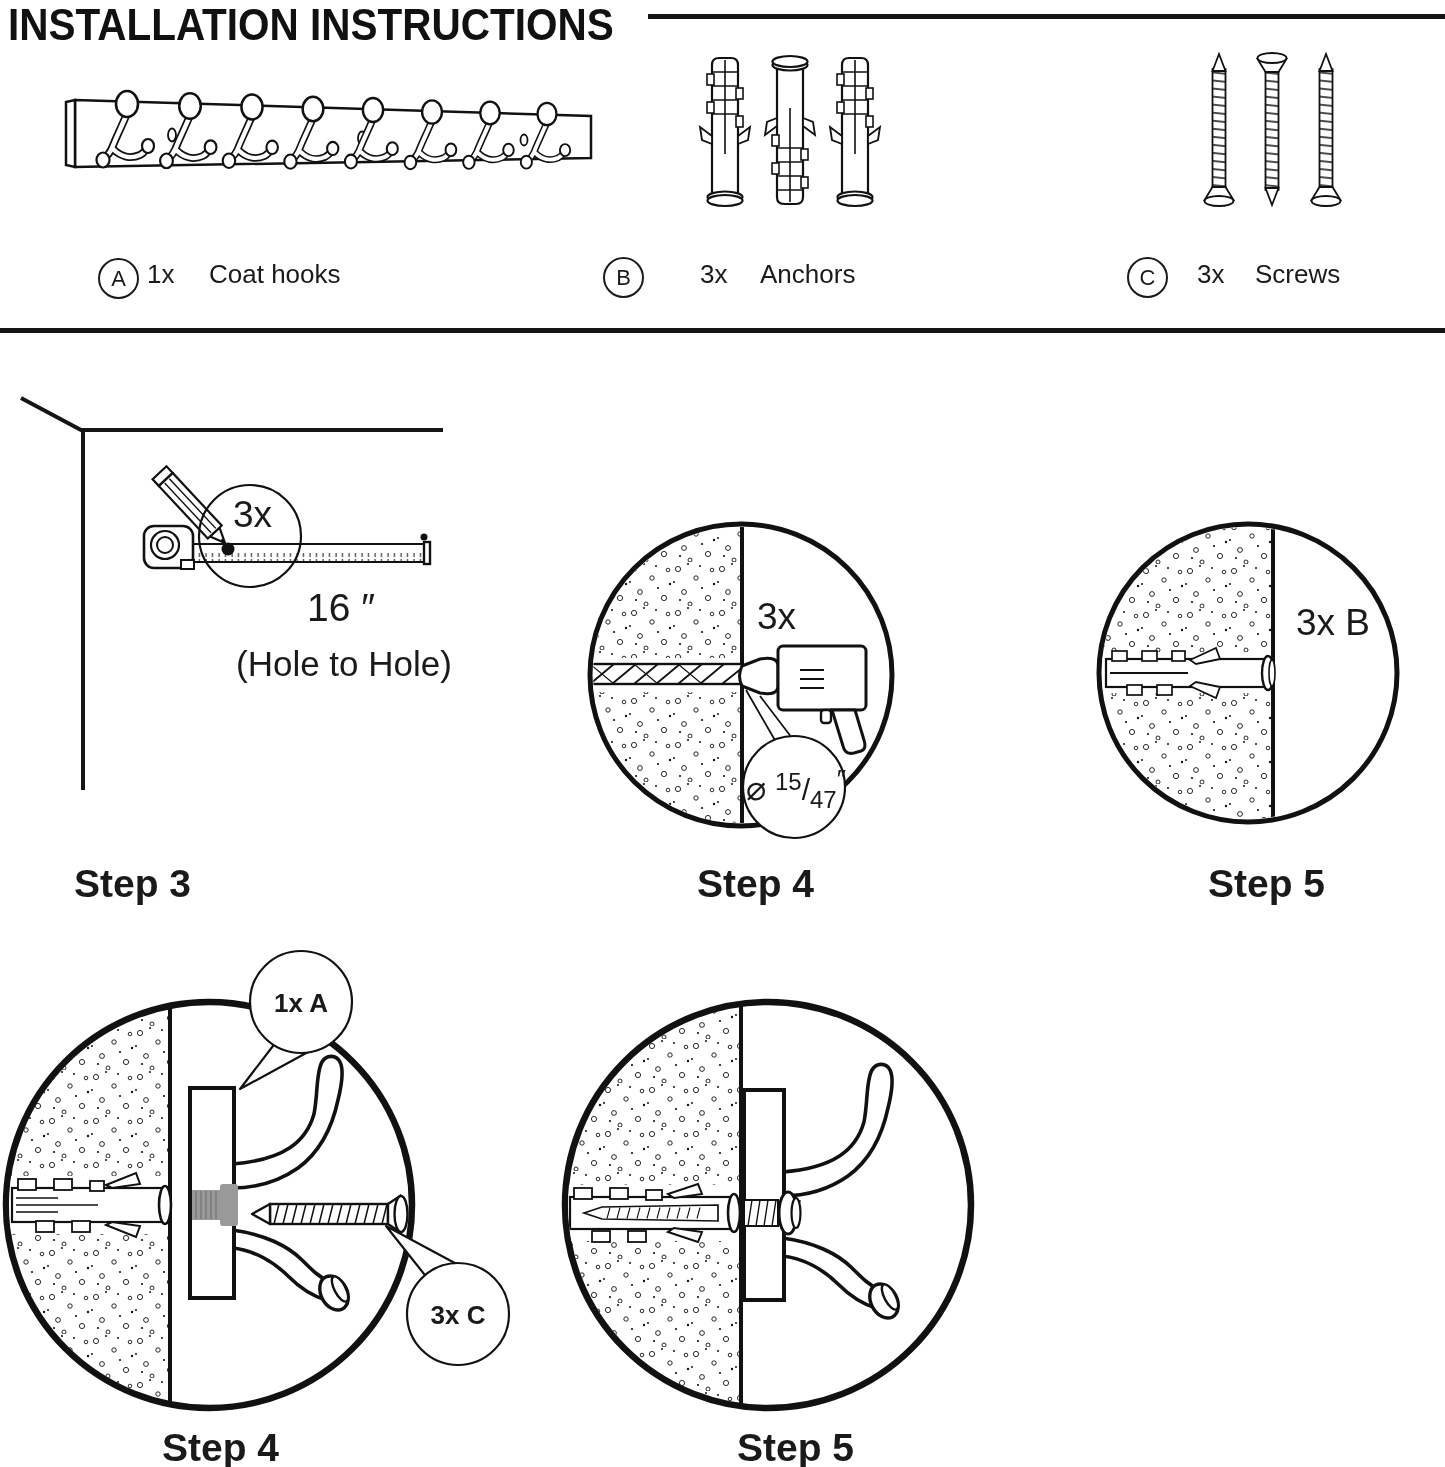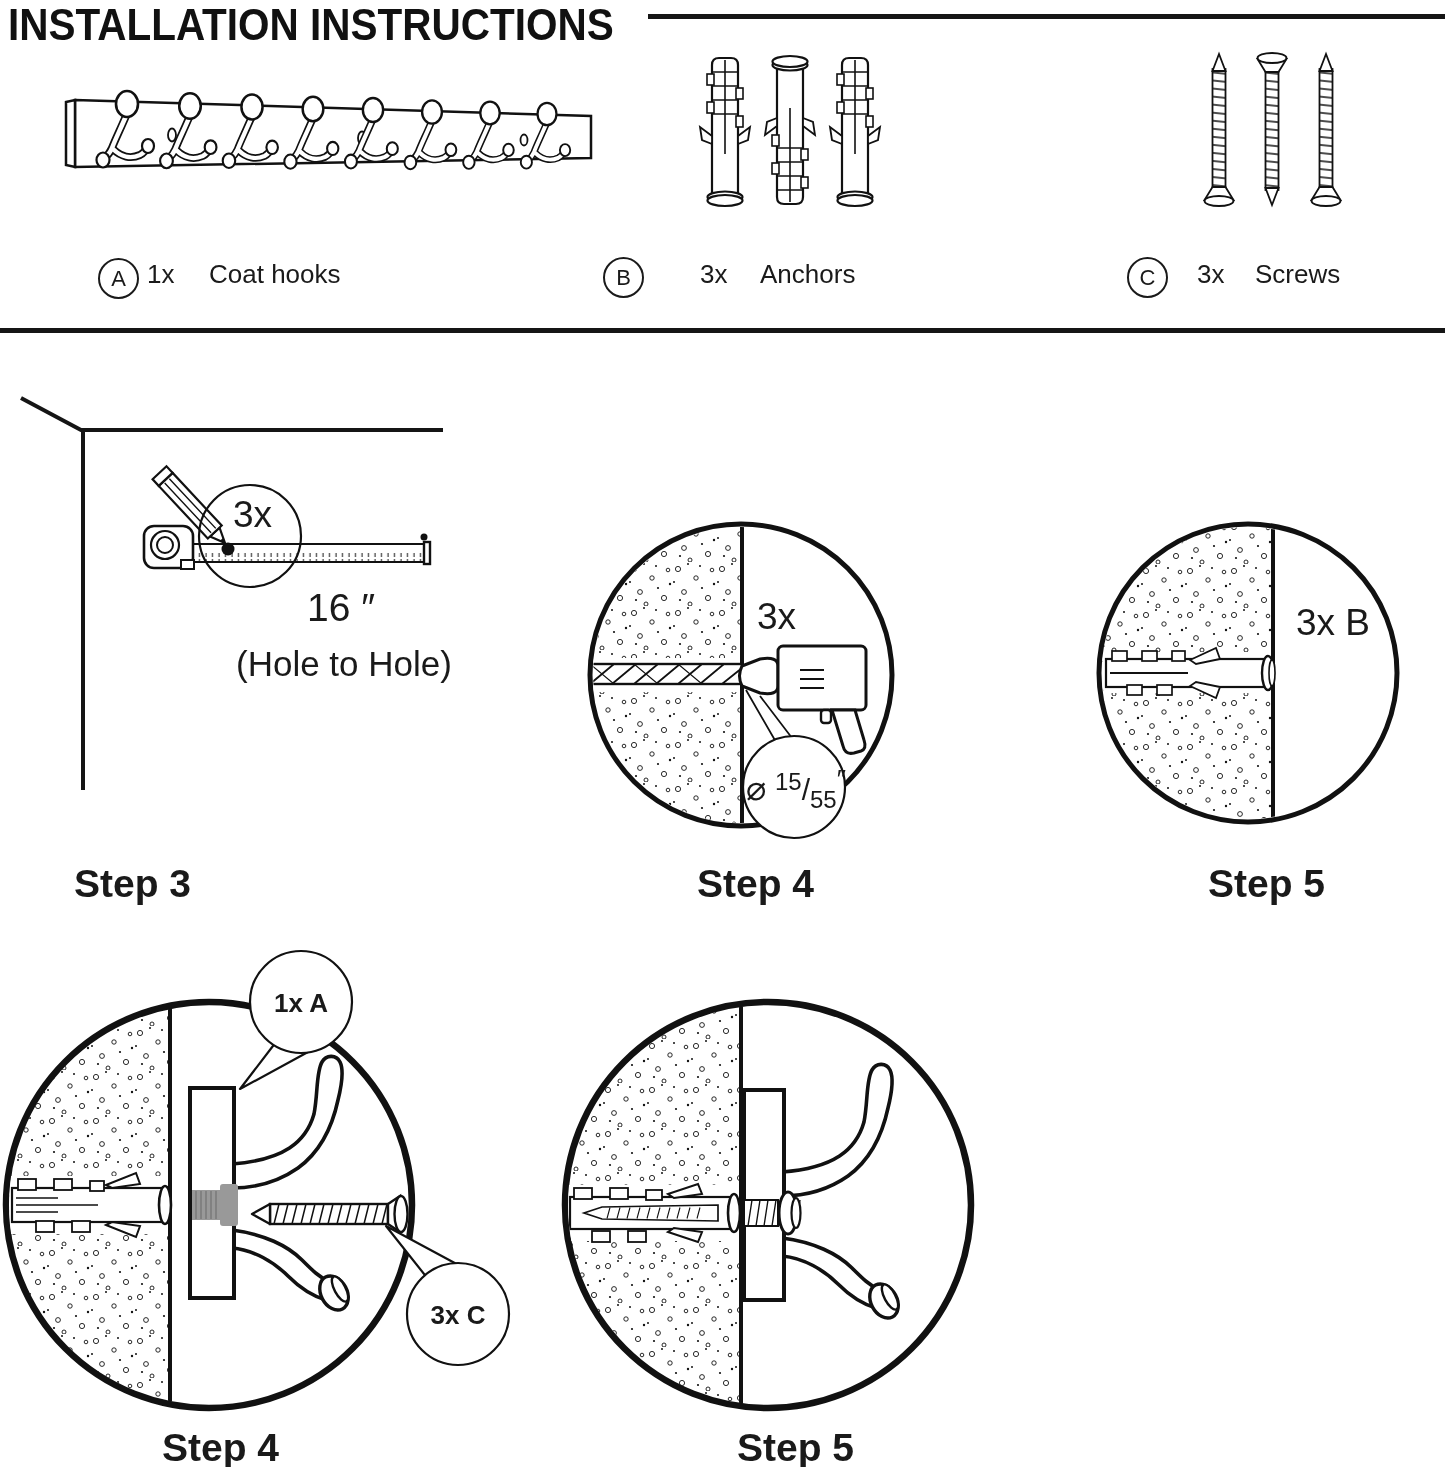--- a/index.html
+++ b/index.html
@@ -188,21 +188,21 @@
       <path d="M248,192 L259,228 Q261,237 270,235 L277,233 Q283,231 280,222 L271,192 Z" fill="#fff" stroke="#111" stroke-width="3"></path>
     </g>
   </g>
   <g>
     <path d="M162,172 L192,224 M176,178 L208,220" stroke="#111" stroke-width="1.8"></path>
     <circle cx="210" cy="269" r="51" fill="#fff" stroke="#111" stroke-width="2.2"></circle>
   </g>
 </svg>
 
 <div class="abs ann" style="left:757px;top:596px;">3x</div>
-<div class="abs dia-wrap" style="left:742px;top:764px;width:108px;"><span class="dsym">⌀</span> <sup>15</sup><span>/</span><sub>55</sub><span class="pp">″</span></div>
+<div class="abs dia-wrap" style="left:742px;top:764px;width:108px;"><span class="dsym">⌀</span> <sup>15</sup><span>/</span><sub>47</sub><span class="pp">″</span></div>
 <div class="abs steplbl" style="left:697px;top:862px;">Step 4</div>
 
 <svg style="left:1096px;top:520px;" width="306" height="306" viewBox="0 0 306 306">
   <clipPath id="c3">
       <circle cx="152" cy="153" r="146"></circle>
     </clipPath>
   <circle cx="152" cy="153" r="149" fill="#fff" stroke="#111" stroke-width="5"></circle>
   <g clip-path="url(#c3)">
     <rect x="0" y="0" width="177" height="306" fill="url(#spk)"></rect>
     <rect x="0" y="133" width="177" height="40" fill="#fff"></rect>

